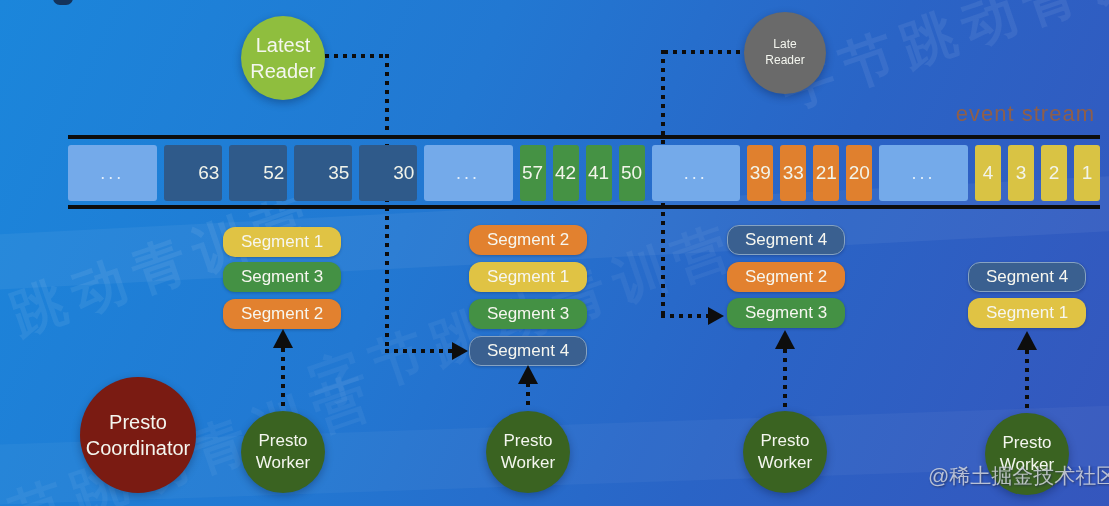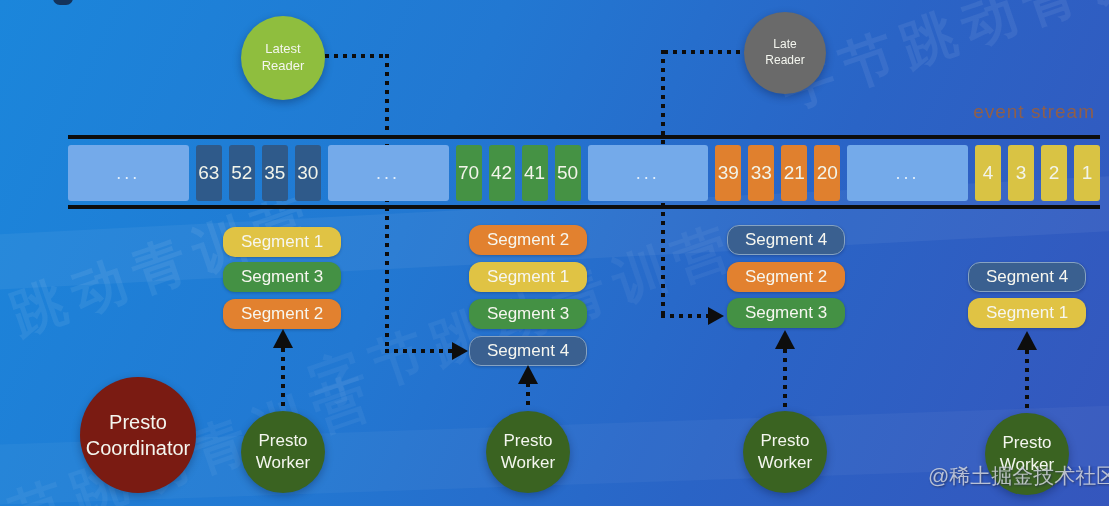--- a/index.html
+++ b/index.html
@@ -9,35 +9,35 @@
     background:linear-gradient(115deg,#1b86db 0%,#2278d2 38%,#2a64c6 68%,#3556bd 100%);
   }
   .streak{position:absolute;background:rgba(255,255,255,0.05);pointer-events:none;}
   .bg-wm{position:absolute;color:rgba(255,255,255,0.07);font-size:54px;font-weight:bold;
     white-space:nowrap;transform:rotate(-19deg);letter-spacing:10px;pointer-events:none;}
   .artifact{position:absolute;left:53px;top:-4px;width:20px;height:9px;background:#14335c;border-radius:0 0 7px 7px;}
   
   .circle{position:absolute;border-radius:50%;display:flex;flex-direction:column;align-items:center;
     justify-content:center;color:#f4f6ef;text-align:center;line-height:1.3;
     box-shadow:0 3px 8px rgba(0,10,40,0.3);}
-  .latest{left:241px;top:16px;width:84px;height:84px;background:#8fbe3e;font-size:13px;}
+  .latest{left:241px;top:16px;width:84px;height:84px;background:#8fbe3e;font-size:20px;}
   .late{left:744px;top:12px;width:82px;height:82px;background:#6a6a6a;font-size:12px;}
   .coord{left:80px;top:377px;width:116px;height:116px;background:#7a1b12;font-size:20px;}
   .worker{width:84px;height:82px;background:#3a6321;font-size:17px;}
   .w1{left:241px;top:411px;} .w2{left:486px;top:411px;} .w3{left:743px;top:411px;} .w4{left:985px;top:413px;}
   
   .stream-line{position:absolute;left:68px;width:1032px;height:4px;background:#0d0d0d;z-index:2;}
   .line-top{top:135px;} .line-bottom{top:205px;}
   .track{position:absolute;left:68px;top:145px;width:1032px;height:56px;display:flex;gap:7px;z-index:2;}
   .cell{display:flex;align-items:center;justify-content:center;font-size:19px;color:#f2f4ea;border-radius:3px;}
   .cell-num{width:26px;}
   .cell-ell{flex:1;background:#74aaea;color:#e4efFA;letter-spacing:3px;font-size:18px;}
-  .navy{background:#2f5a8a;} .green{background:#459244;} .orangec{background:#e0802e;} .yellowc{background:#d9c344;}
+  .navy{background:#2f5a8a;padding-left:32px;} .green{background:#459244;} .orangec{background:#e0802e;} .yellowc{background:#d9c344;}
   .stream-label{position:absolute;left:880px;top:101px;width:215px;text-align:right;
-    font-size:19px;color:rgba(170,95,40,0.78);letter-spacing:1px;}
+    font-size:22px;color:rgba(170,95,40,0.78);letter-spacing:1px;}
   
   .seg{position:absolute;width:118px;height:30px;display:flex;align-items:center;justify-content:center;
     color:#f6f6ef;font-size:17px;border-radius:12px;z-index:2;box-shadow:0 1px 3px rgba(0,10,40,0.25);}
   .seg.yellow{background:#e0c344;} .seg.green{background:#449144;} .seg.orange{background:#e2812f;}
   .seg.darkblue{background:#3a6090;border:1px solid #86a3c2;width:116px;height:28px;}
   
   .doth{position:absolute;height:4px;background:repeating-linear-gradient(to right,#0d0d0d 0 4px,transparent 4px 9px);z-index:1;}
   .dotv{position:absolute;width:4px;background:repeating-linear-gradient(to bottom,#0d0d0d 0 4px,transparent 4px 9px);z-index:1;}
   .arr-up{position:absolute;width:0;height:0;border-left:10px solid transparent;border-right:10px solid transparent;
     border-bottom:19px solid #0d0d0d;z-index:3;}
@@ -83,21 +83,21 @@
 
   <div class="stream-line line-top"></div>
   <div class="stream-line line-bottom"></div>
   <div class="track">
     <div class="cell cell-ell">...</div>
     <div class="cell cell-num navy">63</div>
     <div class="cell cell-num navy">52</div>
     <div class="cell cell-num navy">35</div>
     <div class="cell cell-num navy">30</div>
     <div class="cell cell-ell">...</div>
-    <div class="cell cell-num green">70</div>
+    <div class="cell cell-num green">57</div>
     <div class="cell cell-num green">42</div>
     <div class="cell cell-num green">41</div>
     <div class="cell cell-num green">50</div>
     <div class="cell cell-ell">...</div>
     <div class="cell cell-num orangec">39</div>
     <div class="cell cell-num orangec">33</div>
     <div class="cell cell-num orangec">21</div>
     <div class="cell cell-num orangec">20</div>
     <div class="cell cell-ell">...</div>
     <div class="cell cell-num yellowc">4</div>

